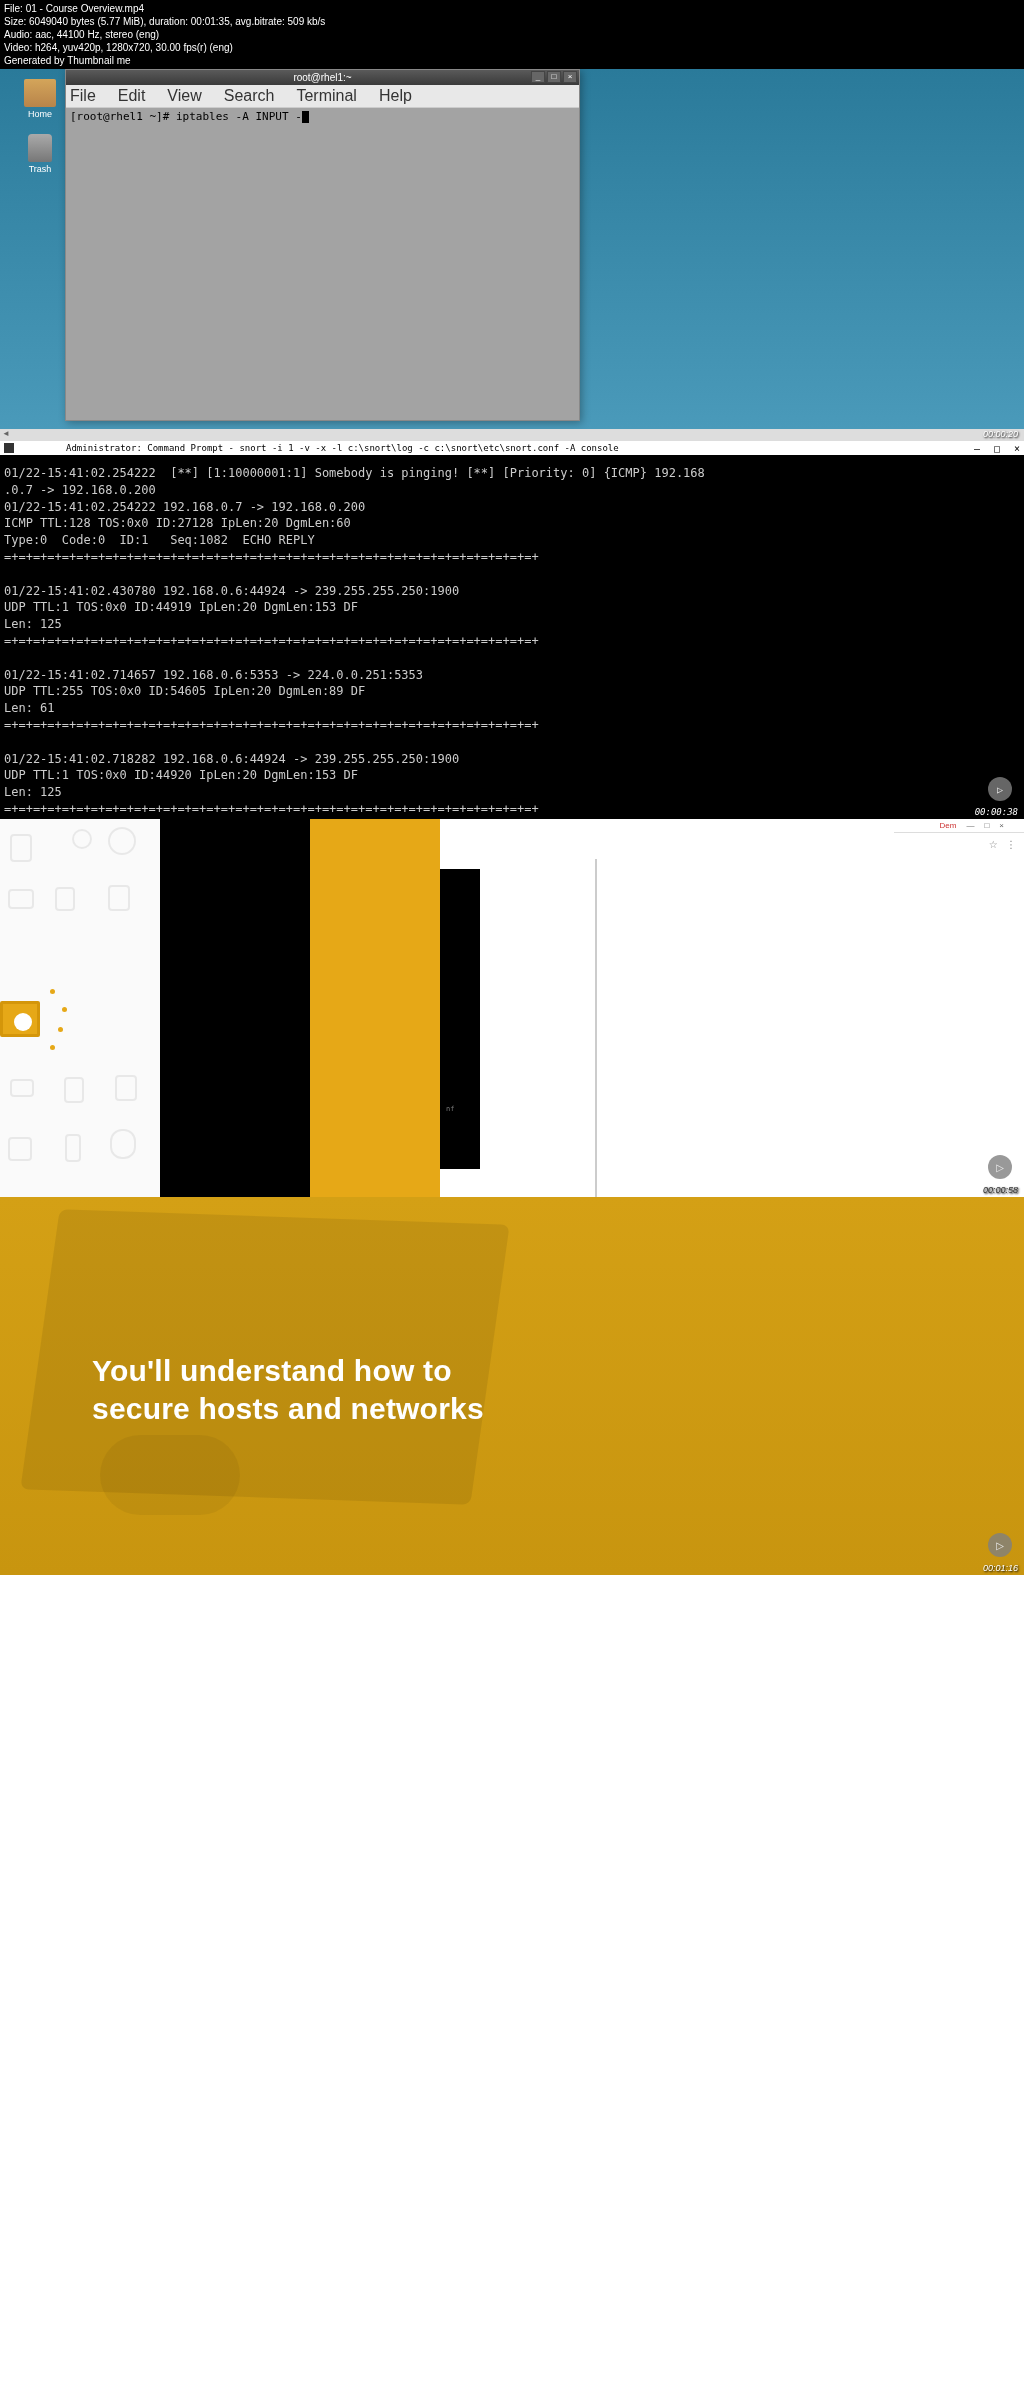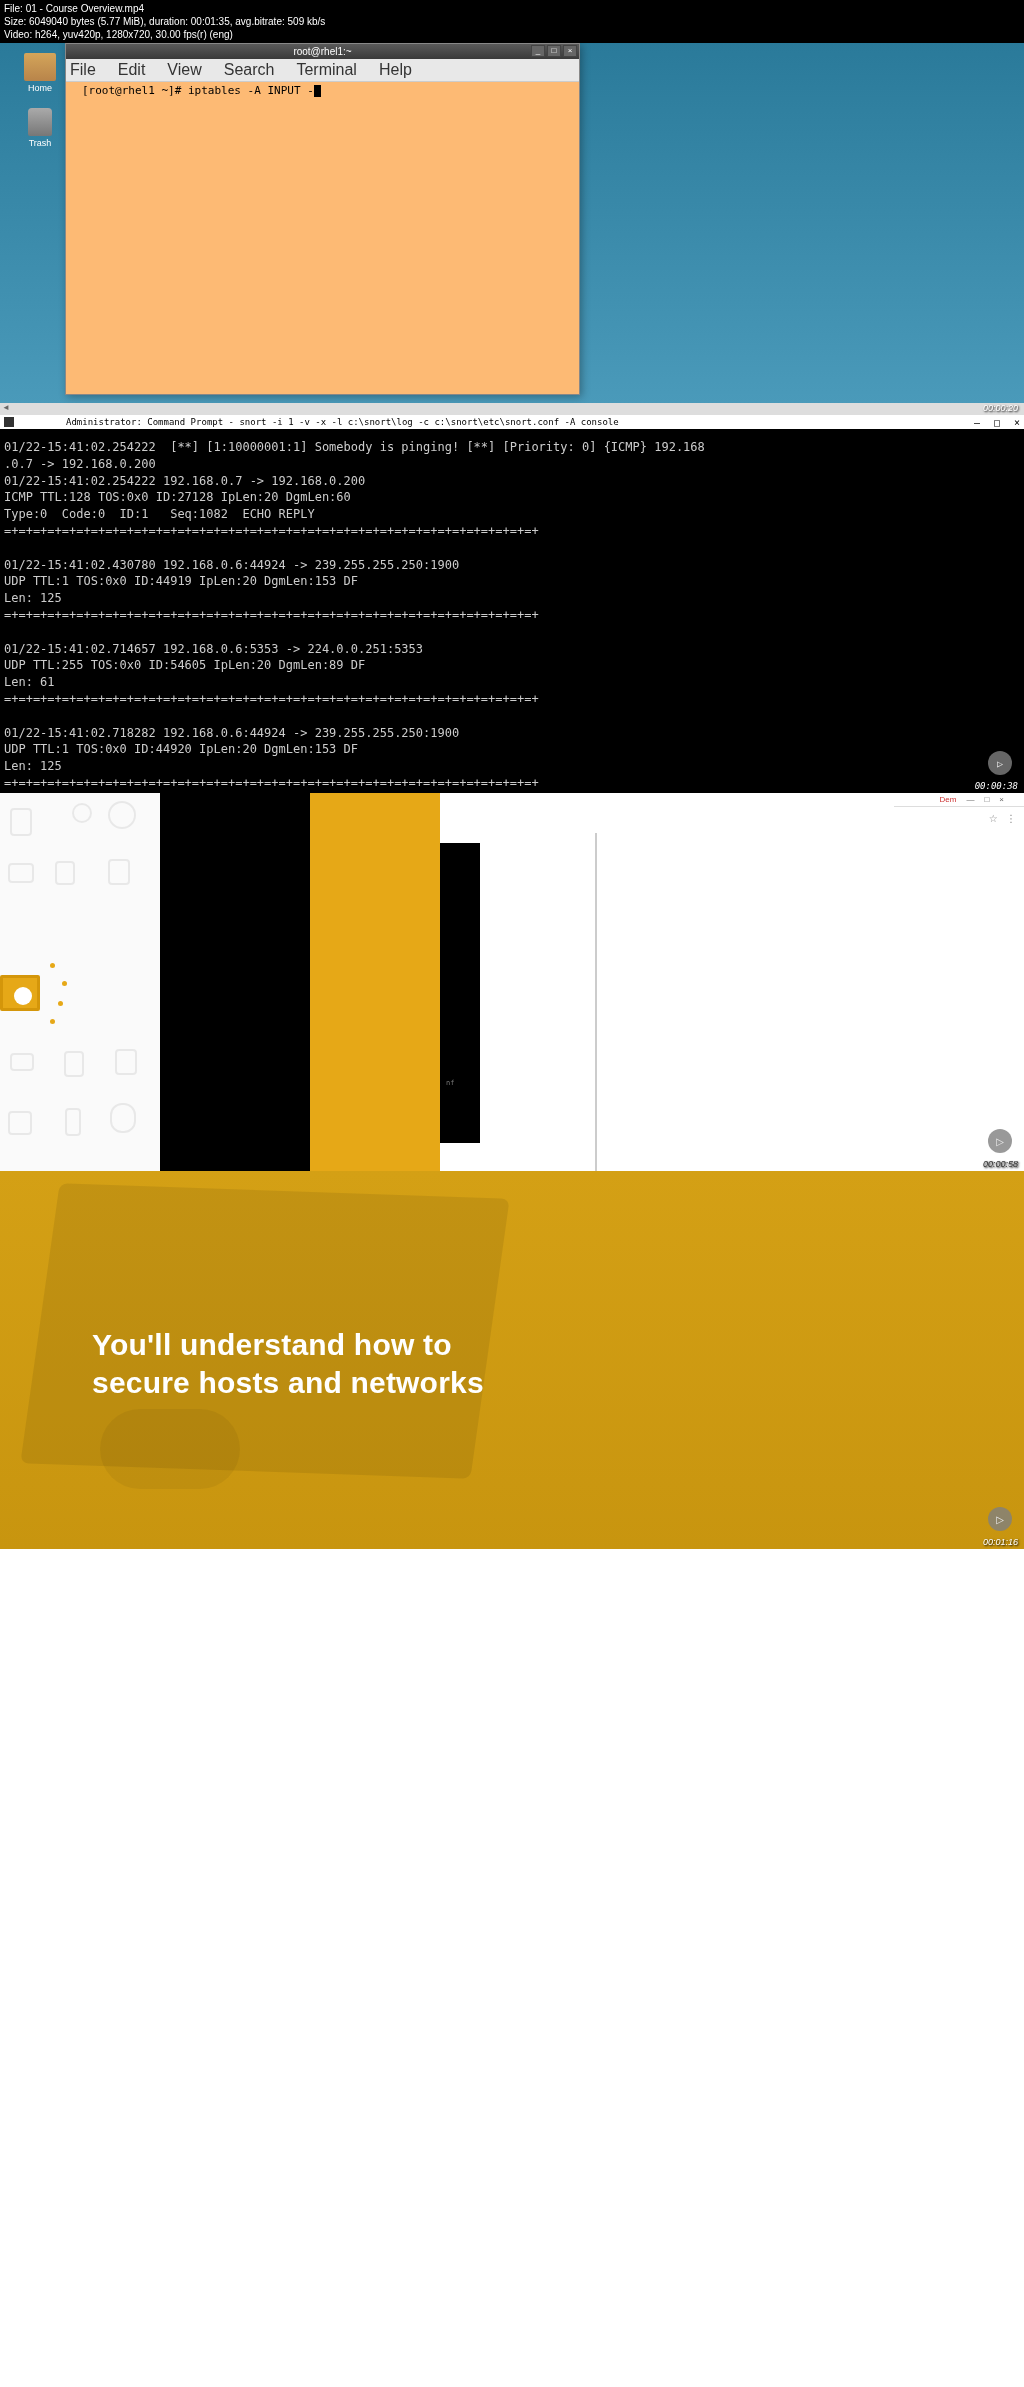--- a/index.html
+++ b/index.html
@@ -89,23 +89,23 @@
     .terminal-menubar {
       background: #e8e8e8;
       border-bottom: 1px solid #ccc;
       font-size: 16px;
       padding: 2px 4px;
       display: flex;
       gap: 22px;
     }
     .terminal-menu-item { cursor: pointer; color: #333; }
     .terminal-body {
-      background: #fdba74;
+      background: #a3a3a3;
       height: 312px;
-      padding: 2px 16px;
+      padding: 2px 4px;
       font-family: monospace;
       font-size: 11px;
       color: #000;
     }
     .terminal-cursor {
       display: inline-block;
       width: 7px;
       height: 12px;
       background: #000;
       vertical-align: middle;
@@ -346,21 +346,23 @@
       background: #fff;
       height: 857px;
     }
   </style>
 </head>
 <body>
 
 <div class="metadata-header">
   <span class="metadata-line">File: 01 - Course Overview.mp4</span>
   <span class="metadata-line">Size: 6049040 bytes (5.77 MiB), duration: 00:01:35, avg.bitrate: 509 kb/s</span>
+  <span class="metadata-line">Audio: aac, 44100 Hz, stereo (eng)</span>
   <span class="metadata-line">Video: h264, yuv420p, 1280x720, 30.00 fps(r) (eng)</span>
+  <span class="metadata-line">Generated by Thumbnail me</span>
 </div>
 
 <div style="position:relative;">
   <div class="desktop-area">
     <div class="desktop-icon home-icon">
       <div class="desktop-icon-img"></div>
       <span>Home</span>
     </div>
     <div class="desktop-icon trash-icon">
       <div class="desktop-icon-img"></div>

